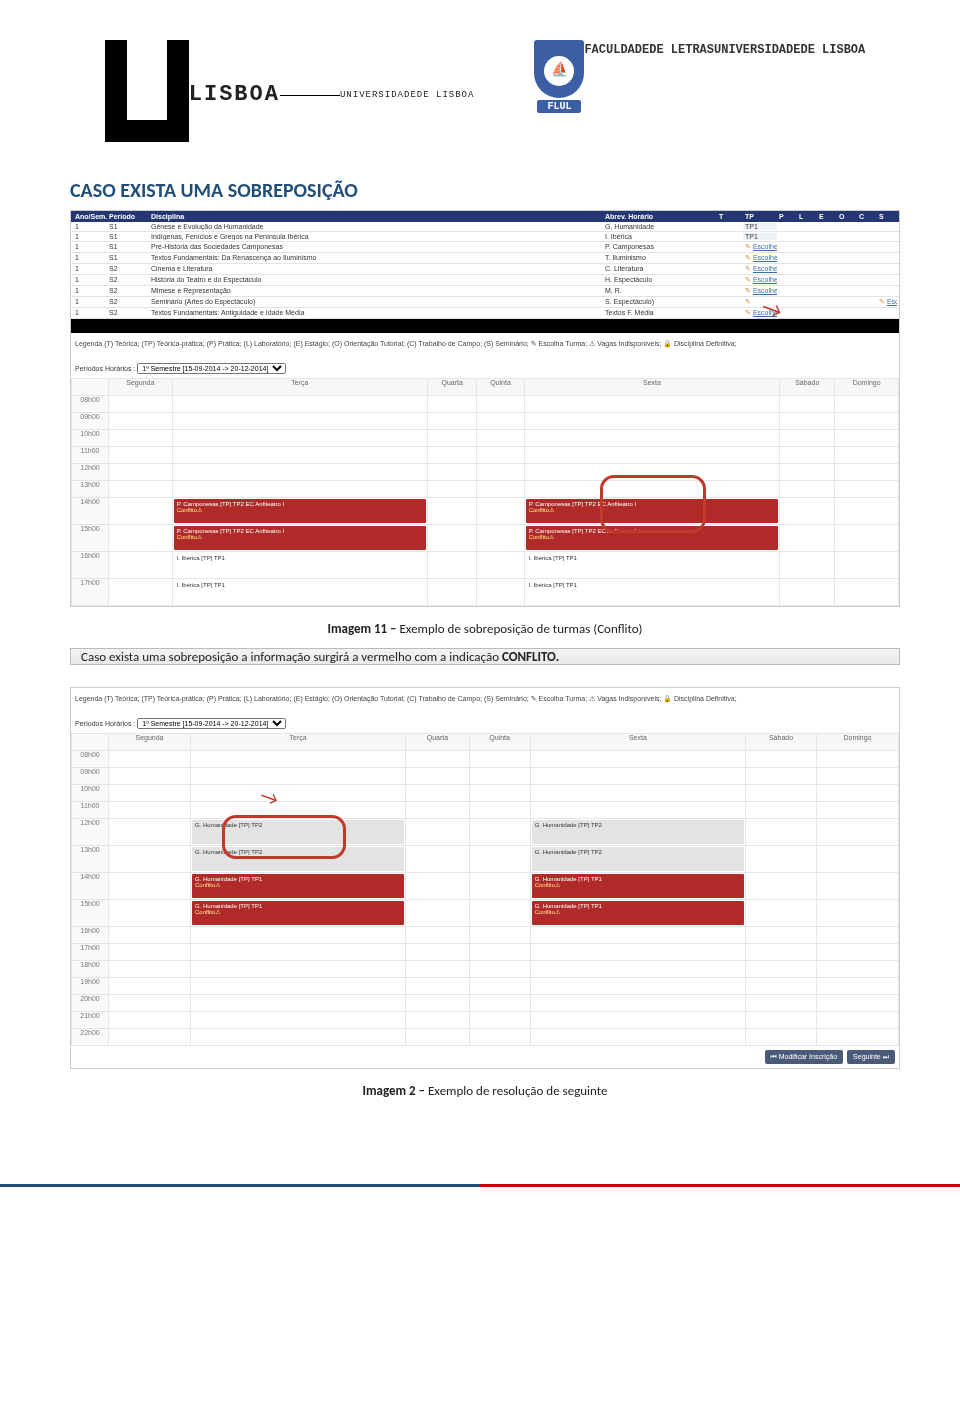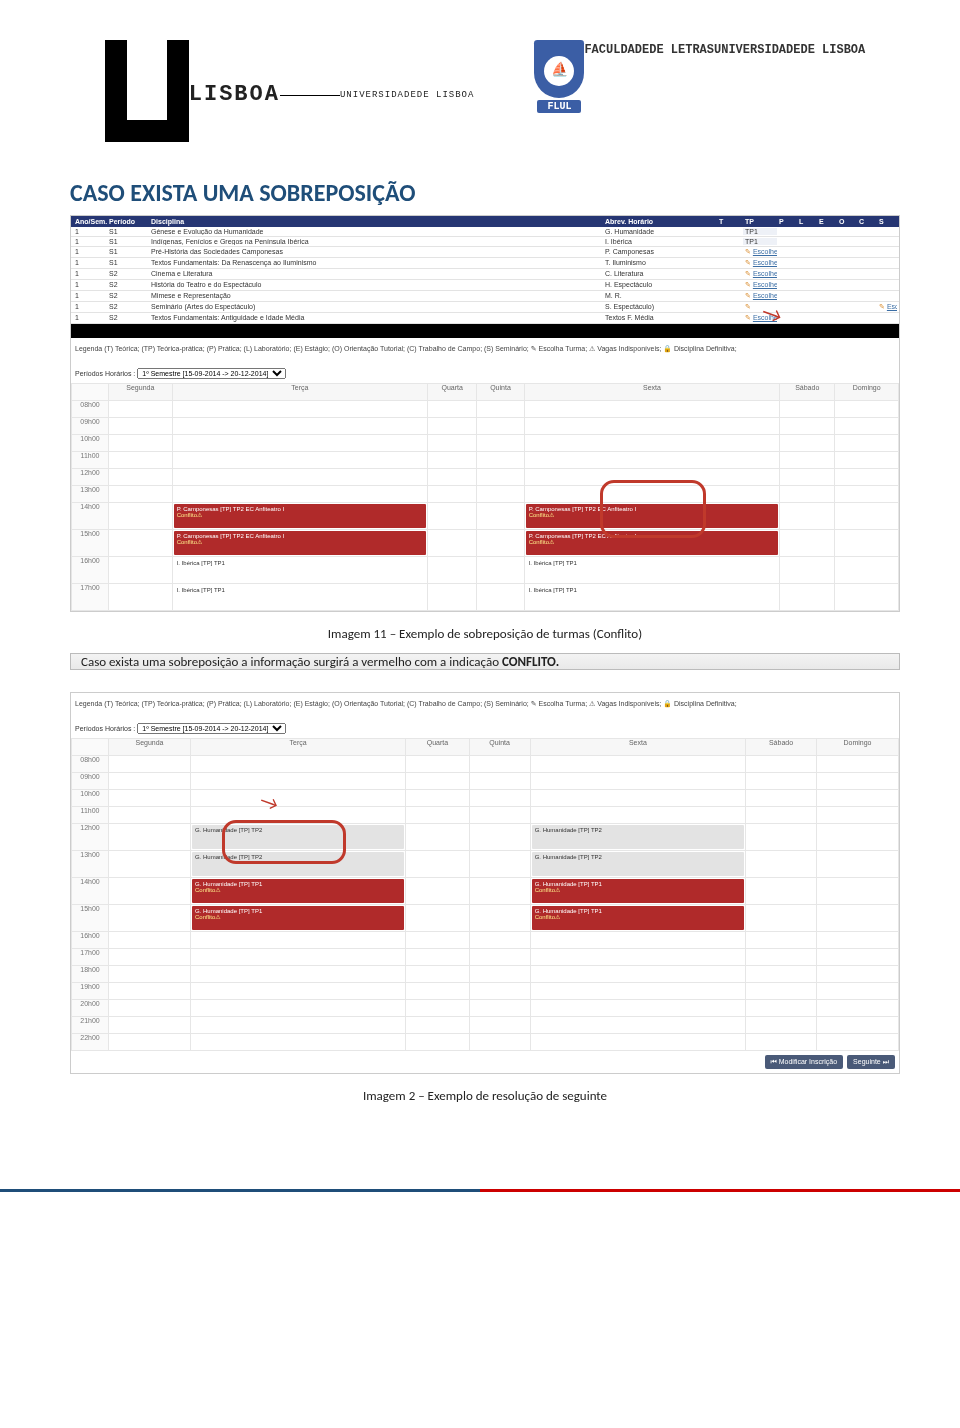--- a/index.html
+++ b/index.html
@@ -7,21 +7,21 @@
   .logos{display:flex;gap:60px;justify-content:center;margin-bottom:30px;}
   .logo{display:flex;align-items:center;font-family:Liberation Mono, monospace;}
   .lisboa-u{width:40px;height:80px;border:22px solid #000;border-top:none;margin-bottom:6px;}
   .lisboa-txt{font-size:22px;font-weight:bold;letter-spacing:2px;}
   .lisboa-sub{font-size:9px;letter-spacing:1px;margin-top:2px;text-align:center;}
   .flul-shield{width:50px;height:55px;background:#3b5ea5;border-radius:4px 4px 30px 30px;display:flex;flex-direction:column;align-items:center;justify-content:flex-start;padding-top:3px;margin-bottom:4px;}
   .flul-ship{width:30px;height:30px;border-radius:50%;background:#fff;margin:auto;position:relative;}
   .flul-ship::after{content:"⛵";font-size:14px;position:absolute;top:5px;left:7px;color:#3b5ea5;}
   .flul-band{background:#3b5ea5;color:#fff;font-size:10px;font-weight:bold;padding:1px 10px;border-radius:2px;margin-top:-2px;}
   .flul-txt{font-size:12px;font-weight:bold;color:#333;margin-top:4px;line-height:1.1;}
-  h2.caso{color:#1f4e79;font-size:24px;margin:20px 0 8px;}
+  h2.caso{color:#1f4e79;font-size:20px;margin:20px 0 8px;}
   .shot{border:1px solid #ccc;font-size:7px;font-family:Arial,sans-serif;color:#333;margin-bottom:14px;}
   .hdr-row{background:#263673;color:#fff;display:flex;padding:2px 2px;font-weight:bold;}
   .hdr-row>div{padding:0 2px;}
   .w-ano{width:30px;}.w-per{width:38px;}.w-disc{flex:1;}.w-abrev{width:110px;}.w-t{width:22px;}.w-tp{width:30px;}.w-p{width:16px;}.w-l{width:16px;}.w-e{width:16px;}.w-o{width:16px;}.w-c{width:16px;}.w-s{width:16px;}
   .drow{display:flex;border-bottom:1px solid #e3e3e3;padding:1px 2px;}
   .drow>div{padding:0 2px;white-space:nowrap;overflow:hidden;}
   .pick{color:#3b6ea5;text-decoration:underline;}
   .pencil{color:#d98c2e;margin-right:2px;}
   .tp-fill{background:#eef1f7;}
   .blackbar{background:#000;height:14px;}
@@ -33,21 +33,21 @@
   .cal th{background:#f7f7f7;color:#666;font-weight:normal;}
   .cal .hr{width:36px;text-align:center;color:#777;background:#fafafa;}
   .block{margin:1px;padding:2px 3px;border-radius:1px;color:#fff;font-size:6px;line-height:1.1;min-height:20px;}
   .red{background:#b02a2a;}
   .grey{background:#e3e3e3;color:#333;}
   .plain{background:transparent;color:#333;}
   .conf{color:#ffeb8a;}
   .ring{position:absolute;border:3px solid #c0392b;border-radius:14px;pointer-events:none;}
   .arrow{color:#c0392b;font-size:22px;position:absolute;transform:rotate(-25deg);}
   .caption{text-align:center;font-size:13px;margin:10px 0 12px;}
-  .caption b{font-weight:normal;}
+  .caption b{font-weight:bold;}
   .note{border:1px solid #bbb;background:linear-gradient(#f3f3f3,#e9e9e9);padding:0 10px;font-size:13px;margin:8px 0 22px;}
   .arrow2{color:#c0392b;font-size:20px;position:absolute;transform:rotate(-25deg);}
   .btns{display:flex;justify-content:flex-end;gap:4px;padding:4px;background:#fff;}
   .btn{background:#4a5a78;color:#fff;font-size:7px;padding:3px 6px;border-radius:2px;}
   .footer-line{height:3px;background:linear-gradient(90deg,#1f4e79 50%,#c00 50%);margin-top:30px;}
   .footer{color:#888;text-align:center;font-size:11px;padding:6px 0 20px;}
   .shot-wrap{position:relative;}
   .para{font-size:13px;margin:16px 0 6px;}
 </style>
 </head>

